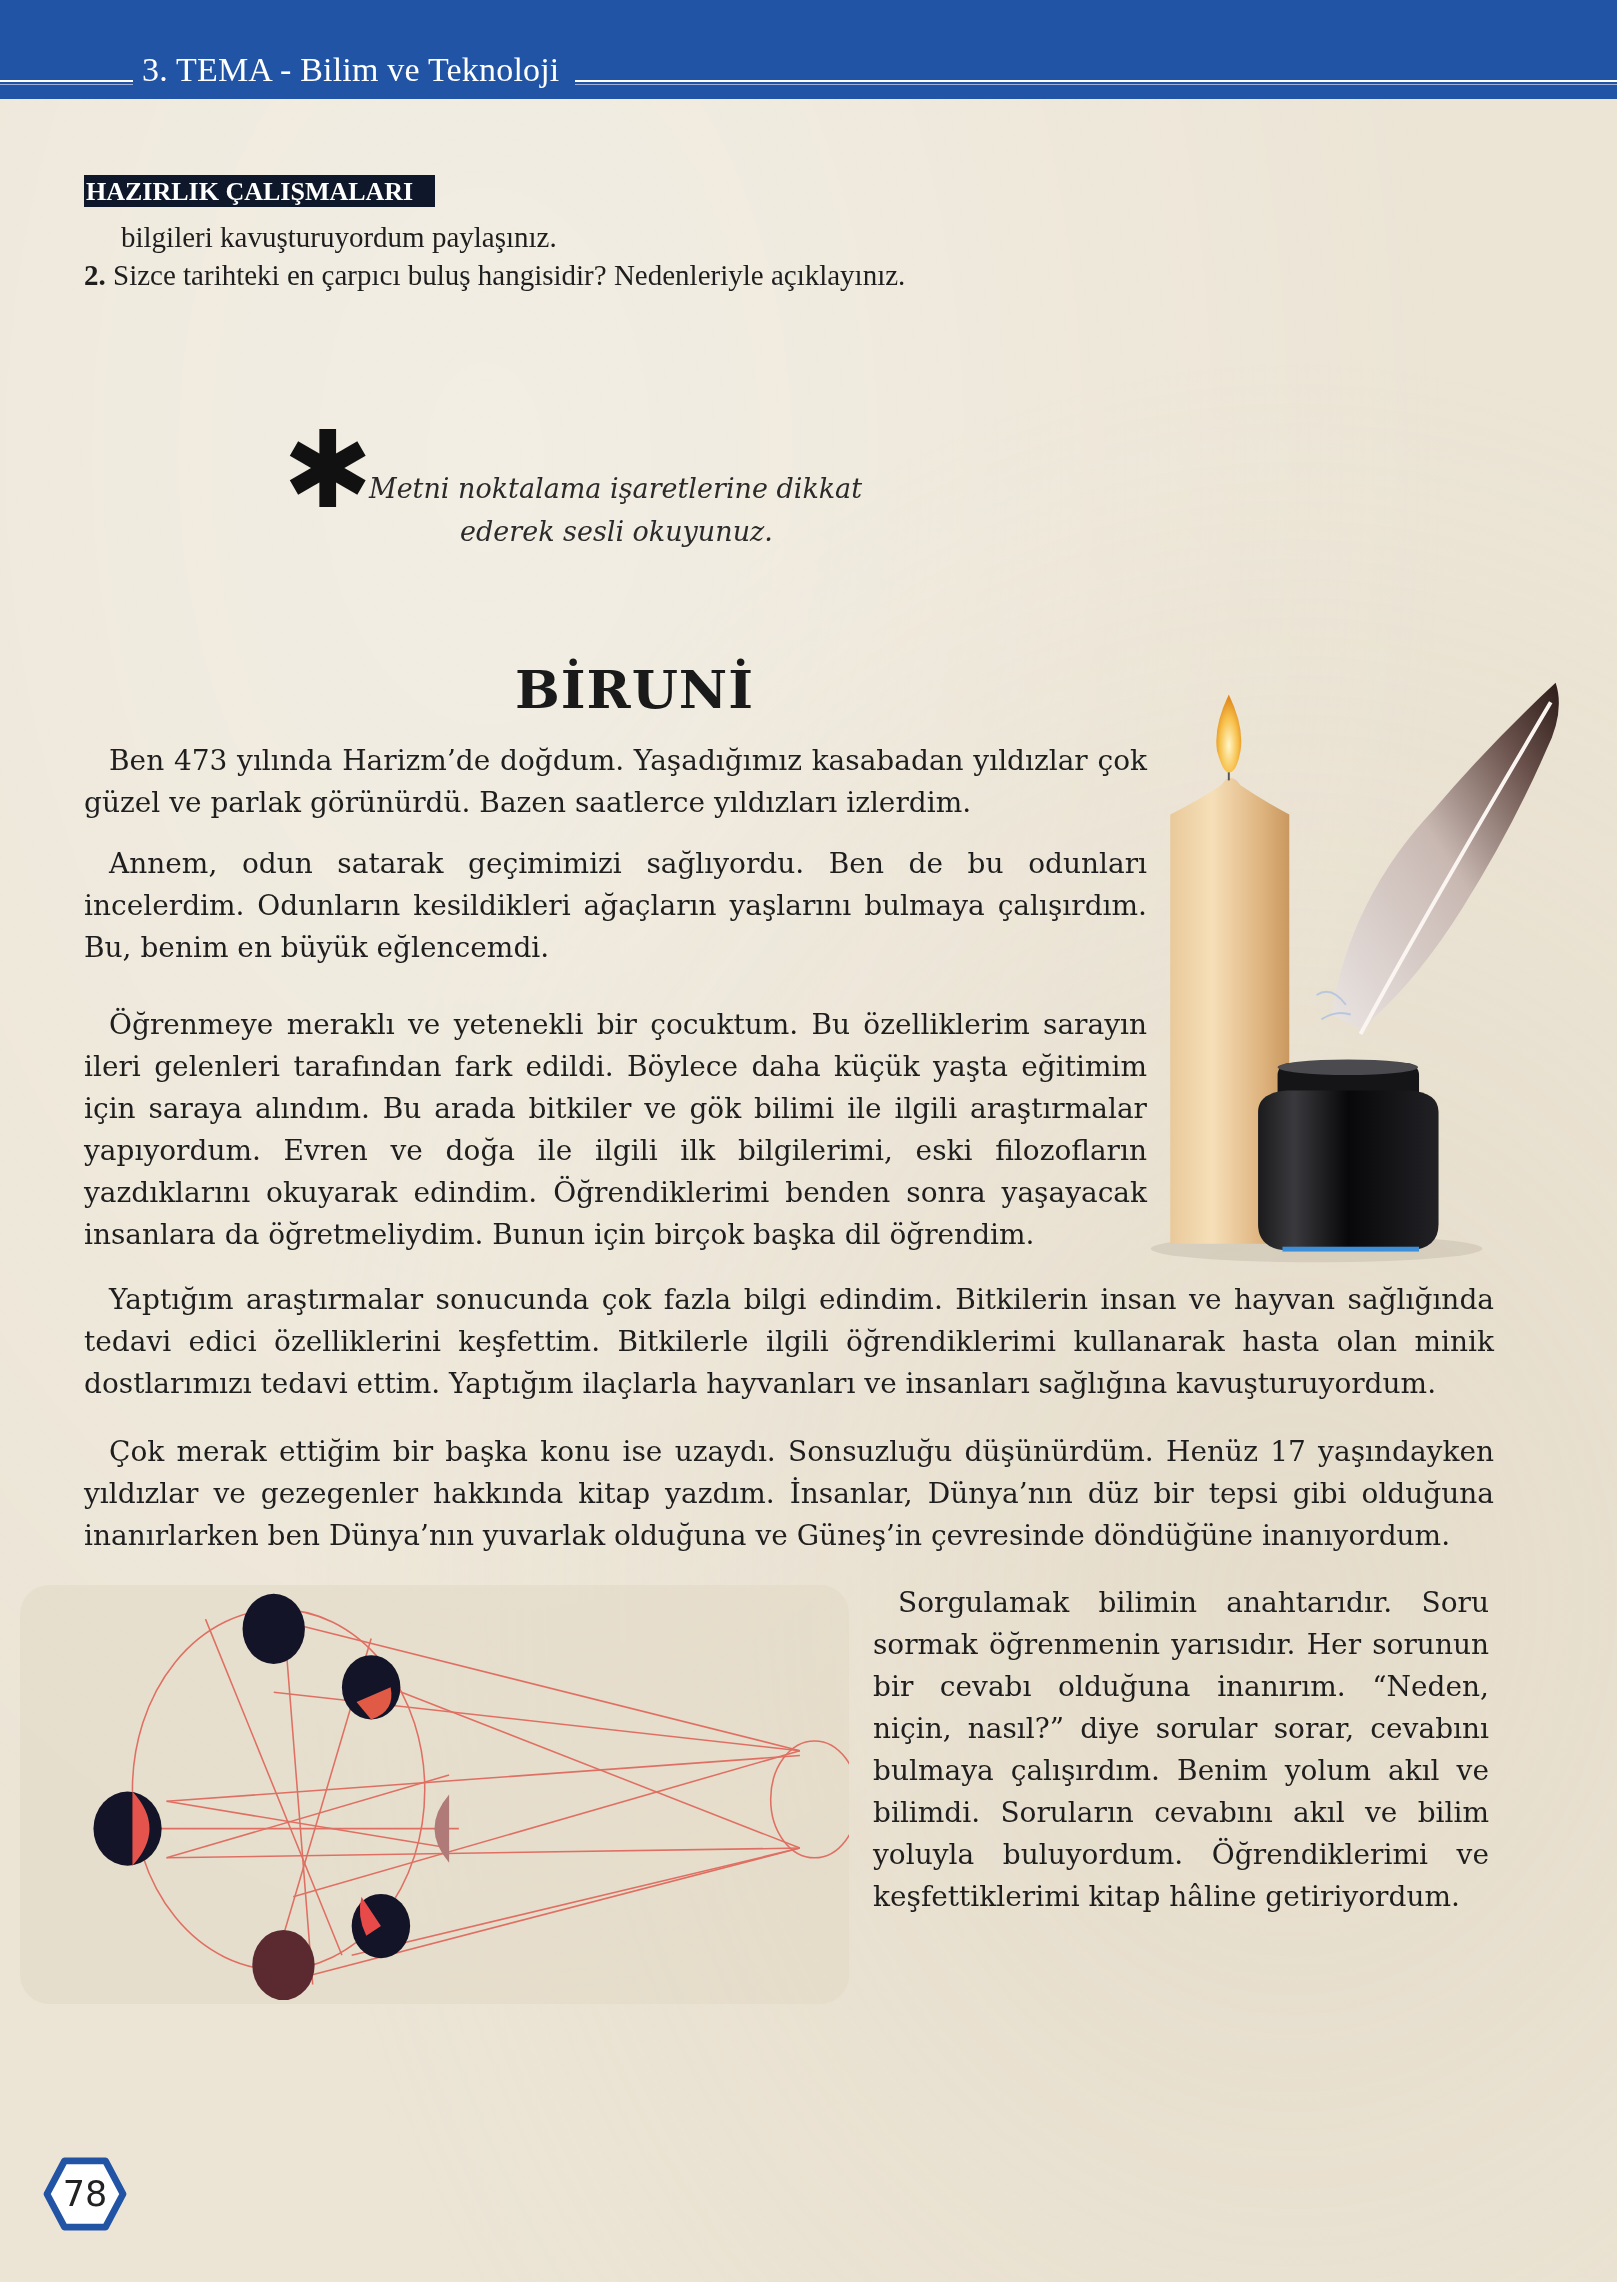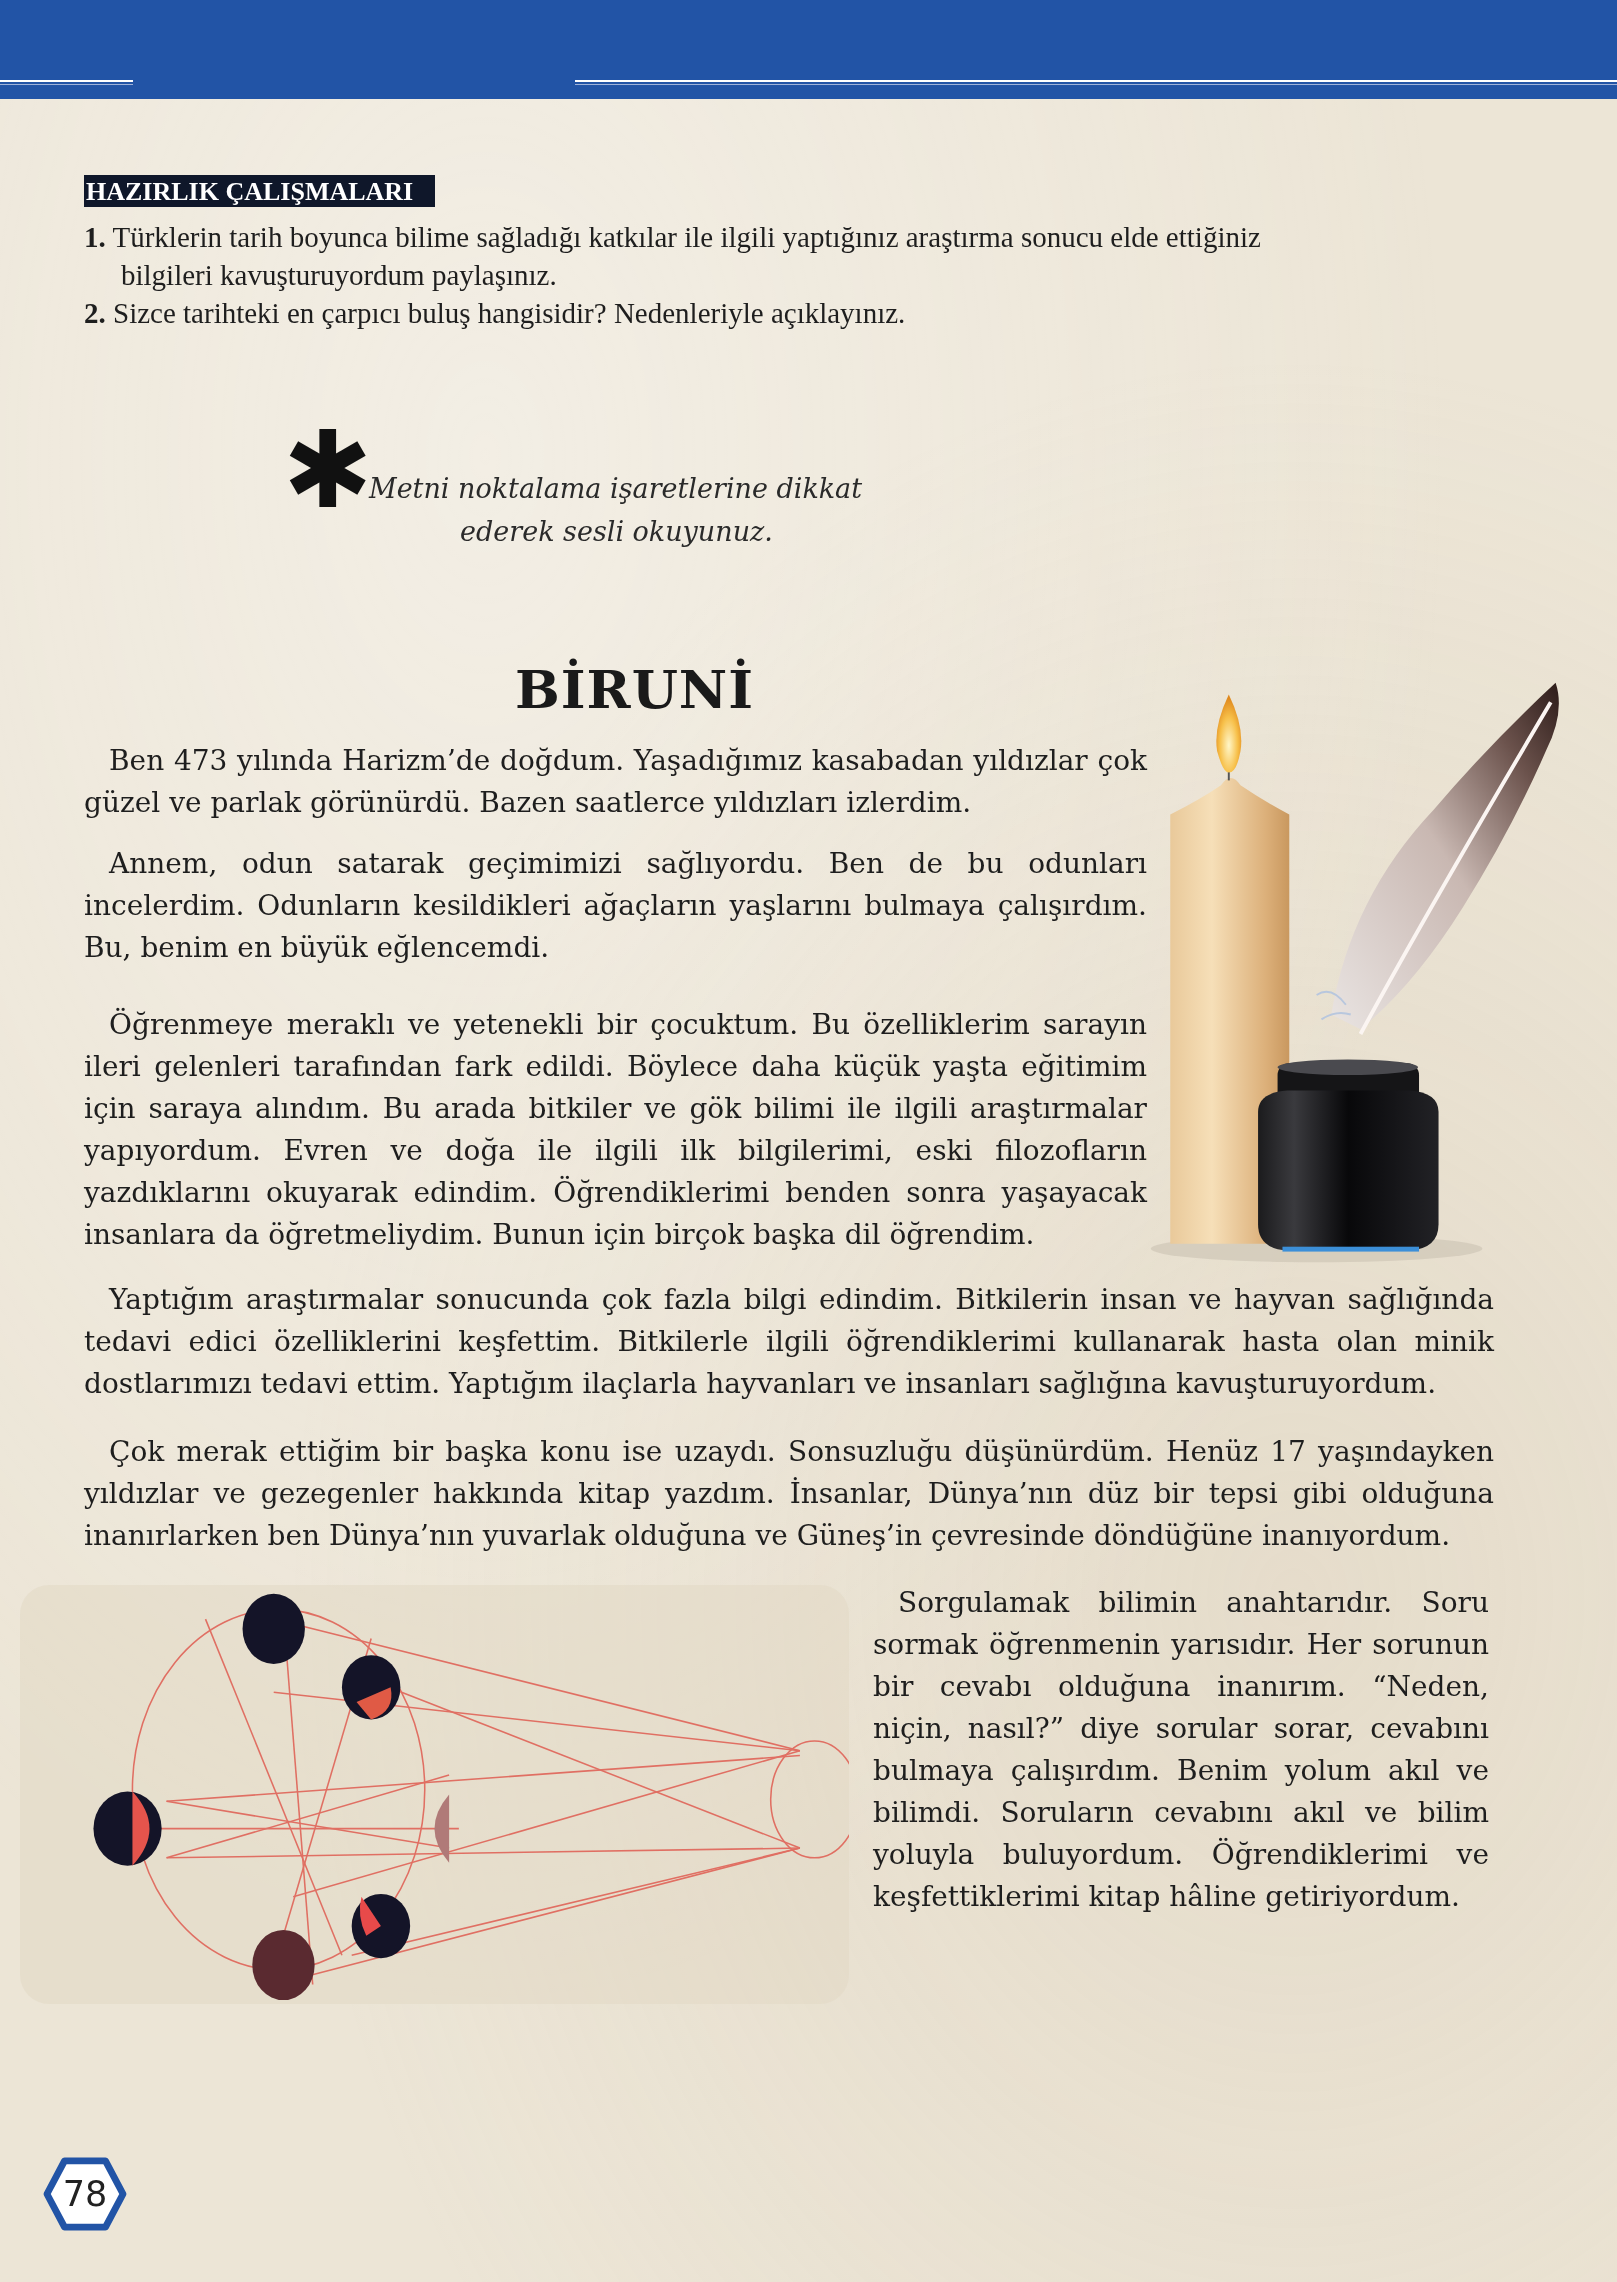--- a/index.html
+++ b/index.html
@@ -77,30 +77,27 @@
   .page-num span {
     position:absolute; left:0; top:0; width:88px; height:78px; line-height:78px;
     text-align:center; font-family:"DejaVu Sans", sans-serif; font-size:35px; color:#222;
   }
 </style>
 </head>
 <body>
 
 <div class="header">
   <div class="rule" style="left:0;width:133px;"></div>
+  <div class="title">3. TEMA - Bilim ve Teknoloji</div>
   <div class="rule" style="left:575px;width:1043px;"></div>
 </div>
 
 <div class="prep-title">HAZIRLIK ÇALIŞMALARI</div>
 
 <div class="prep-list">
-  <div class="item">
-    <span class="num">1.</span>
-    <span>Türklerin tarih boyunca bilime sağladığı katkılar ile ilgili yaptığınız araştırma sonucu elde ettiğiniz</span>
-  </div>
   <div class="item cont">bilgileri kavuşturuyordum paylaşınız.</div>
   <div class="item">
     <span class="num">2.</span>
     <span>Sizce tarihteki en çarpıcı buluş hangisidir? Nedenleriyle açıklayınız.</span>
   </div>
 </div>
 
 <div class="note">
   <div class="star">✱</div>
   <div class="line1">Metni noktalama işaretlerine dikkat</div>

